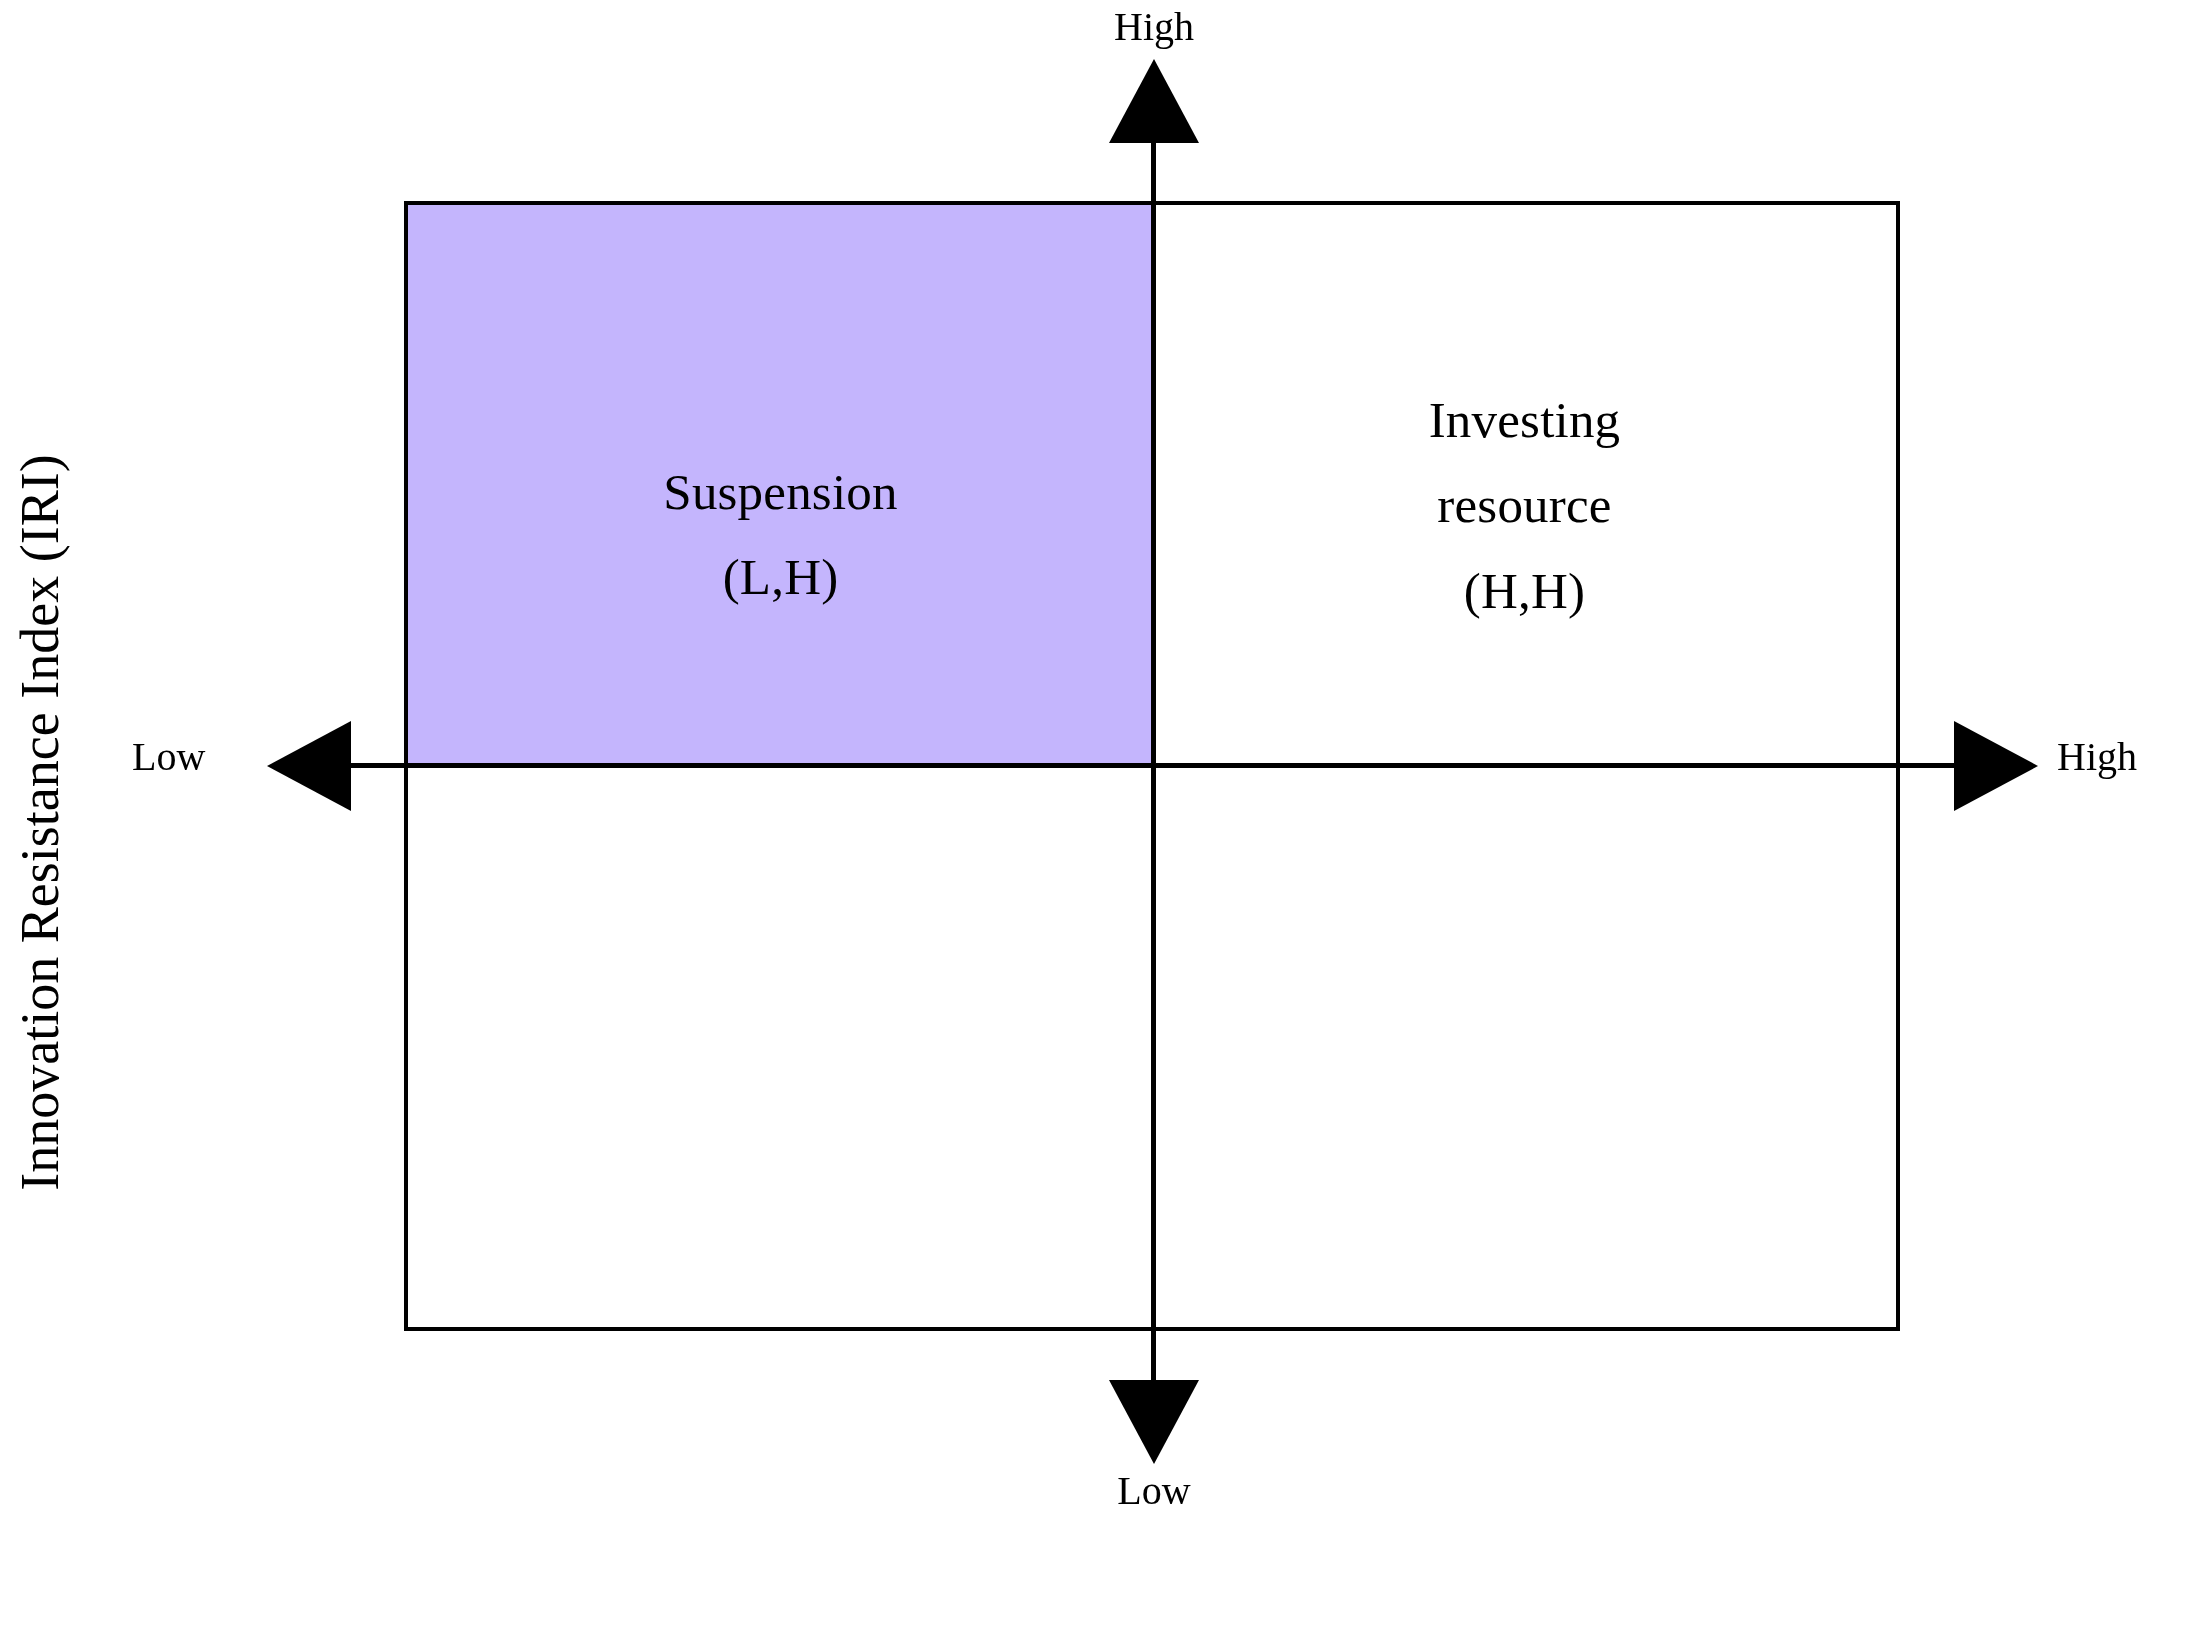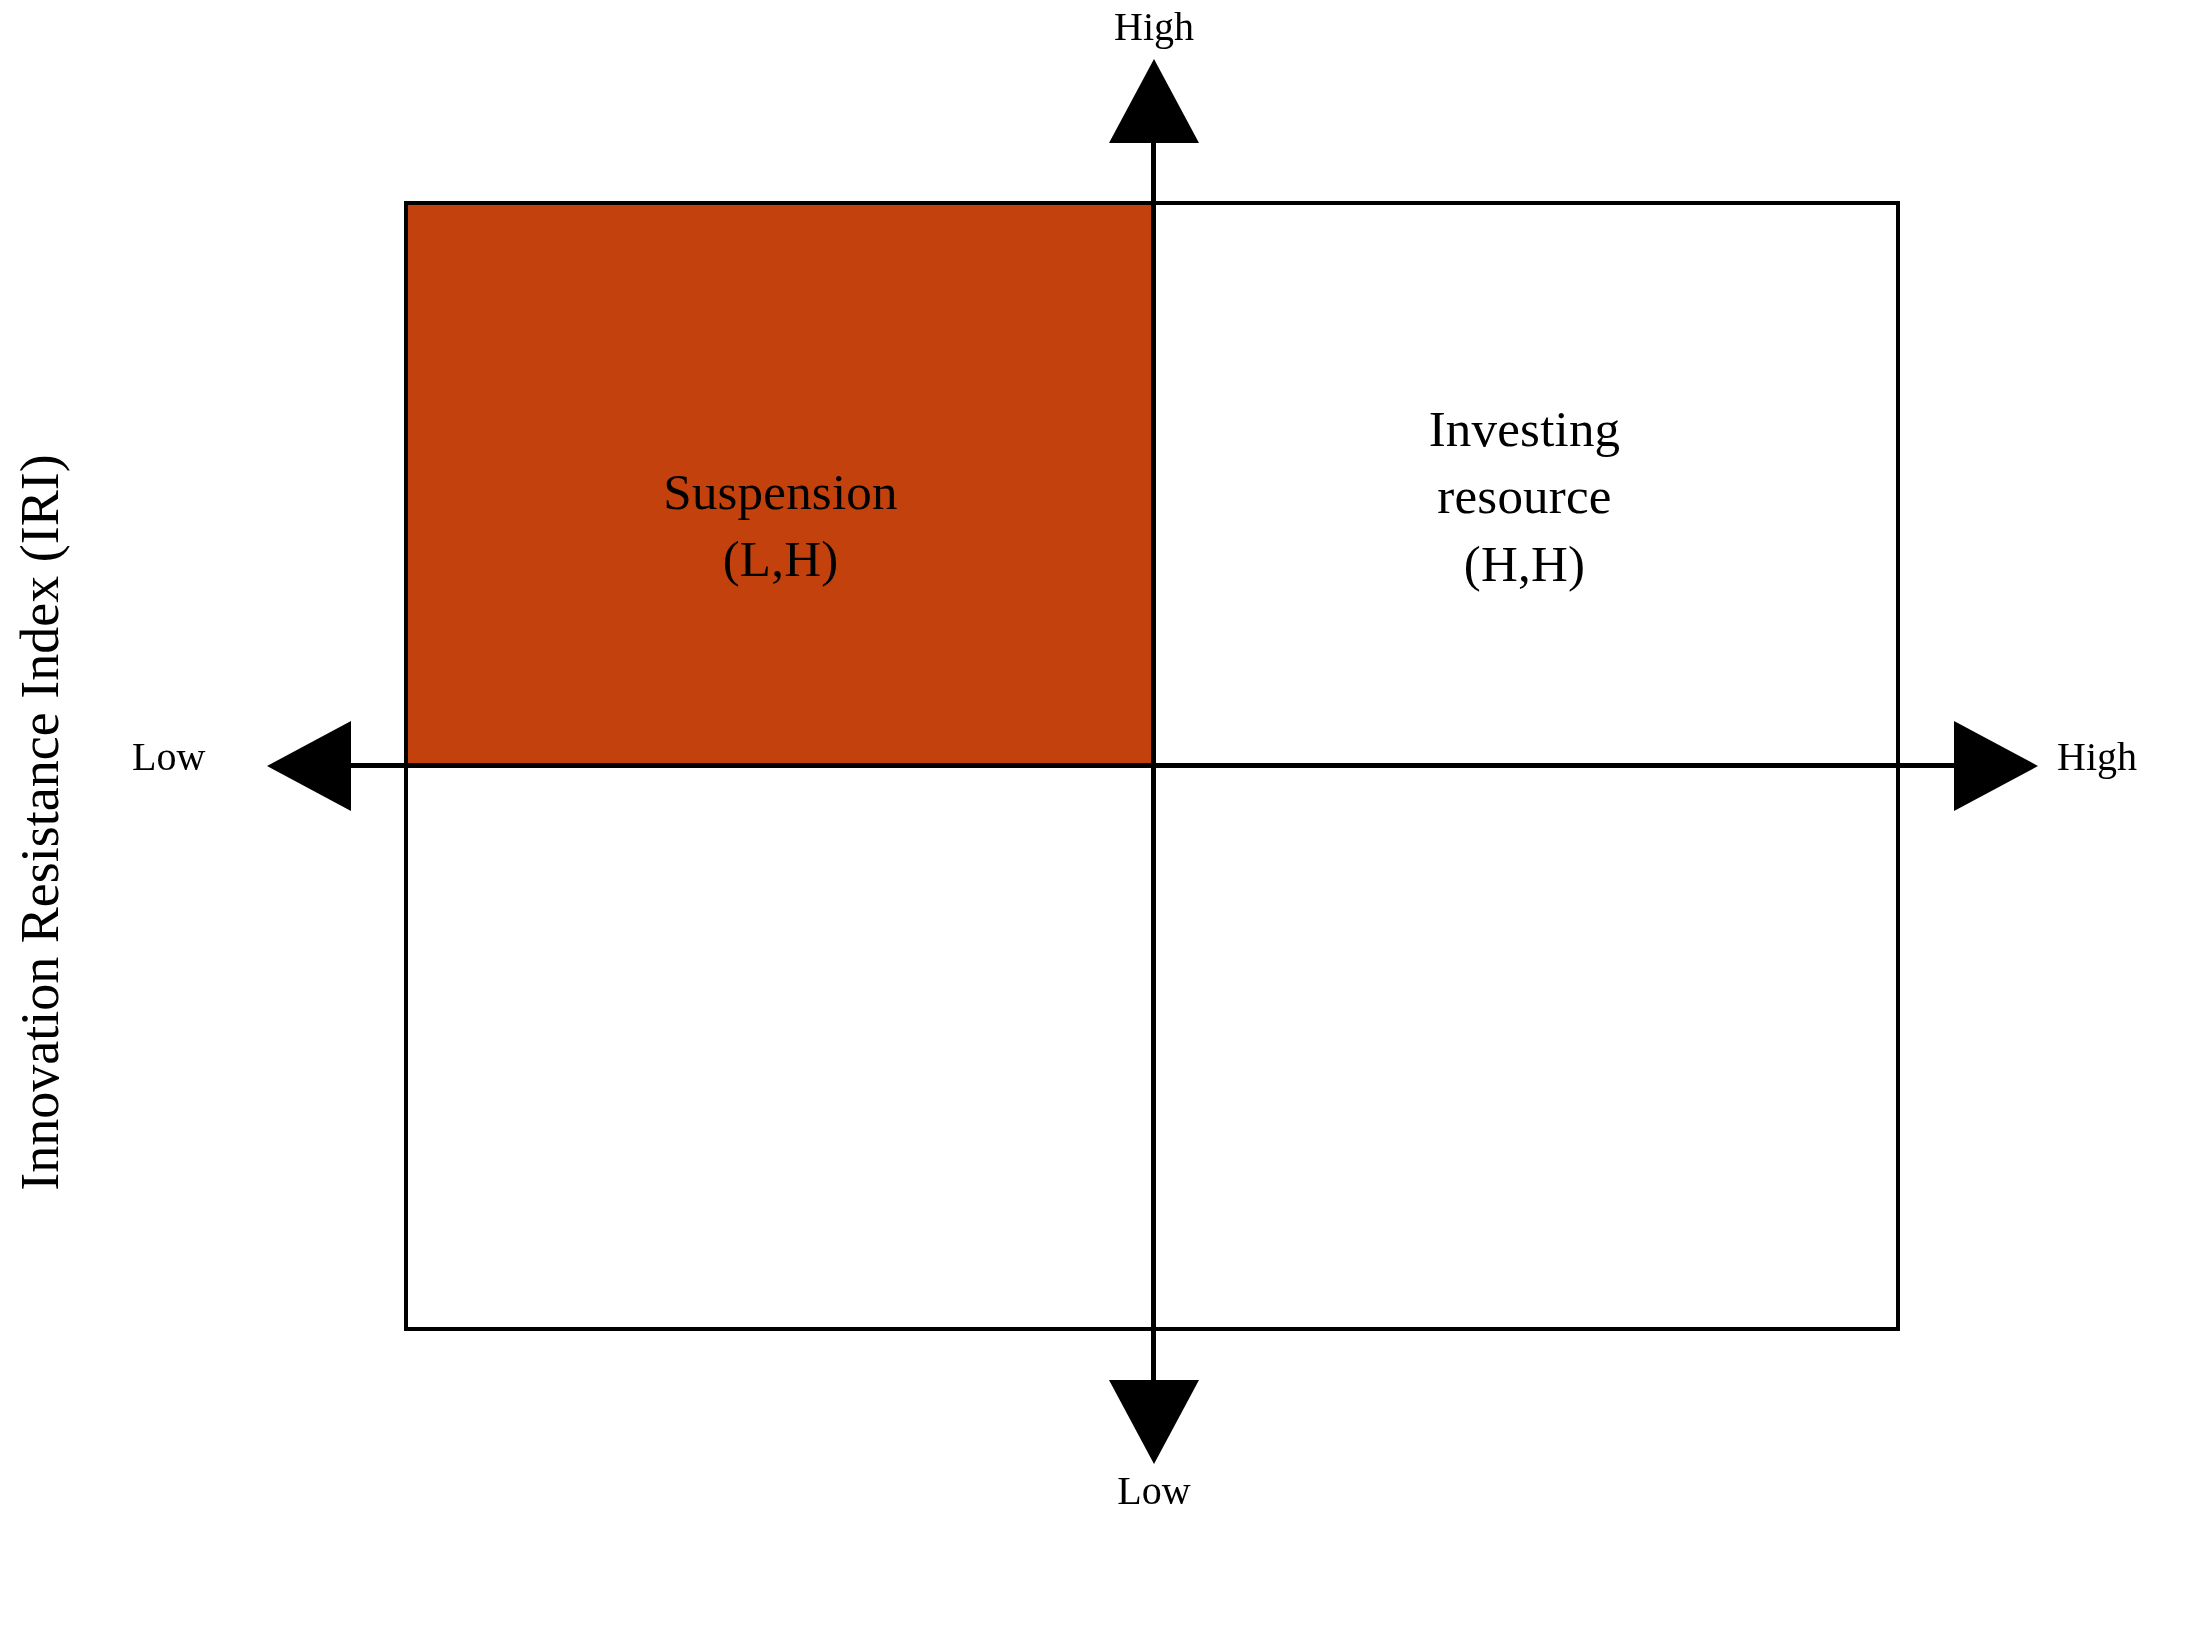--- a/index.html
+++ b/index.html
@@ -41,24 +41,24 @@
     text-align: center;
     font-size: 51px;
     line-height: 1.32;
     letter-spacing: 0.2px;
   }
   .q-tl { left: 0;      top: 0;      width: 745px;  height: 560px; }
   .q-tr { left: 745px;  top: 0;      width: 743px;  height: 560px; }
   .q-bl { left: 0;      top: 560px;  width: 745px;  height: 561px; }
   .q-br { left: 745px;  top: 560px;  width: 743px;  height: 561px; }
 
-  .shaded { background: #c2410c; }
+  .shaded { background: #c4b5fd; }
 
   .q-label-lines { display: block; }
-  .q-line { display: block; white-space: nowrap; }
+  .q-line { display: block; white-space: nowrap; margin-top: 18px; }
 
   
   .q-tl .q-label-lines { transform: translateY(41px); }
   .q-tr .q-label-lines { transform: translateY(11.6px); }
   .q-bl .q-label-lines { transform: translateY(-13.2px); }
   .q-br .q-label-lines { transform: translateY(18px); }
 
   
   .axis-h-line {
     position: absolute;

